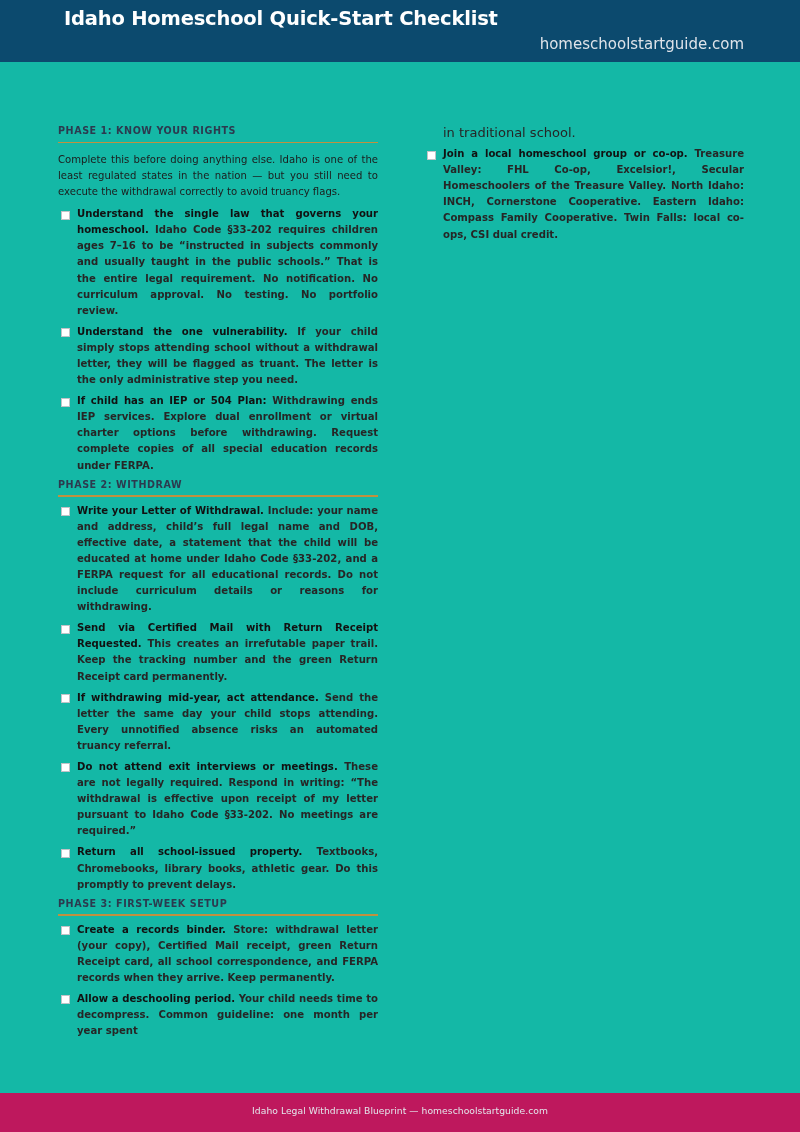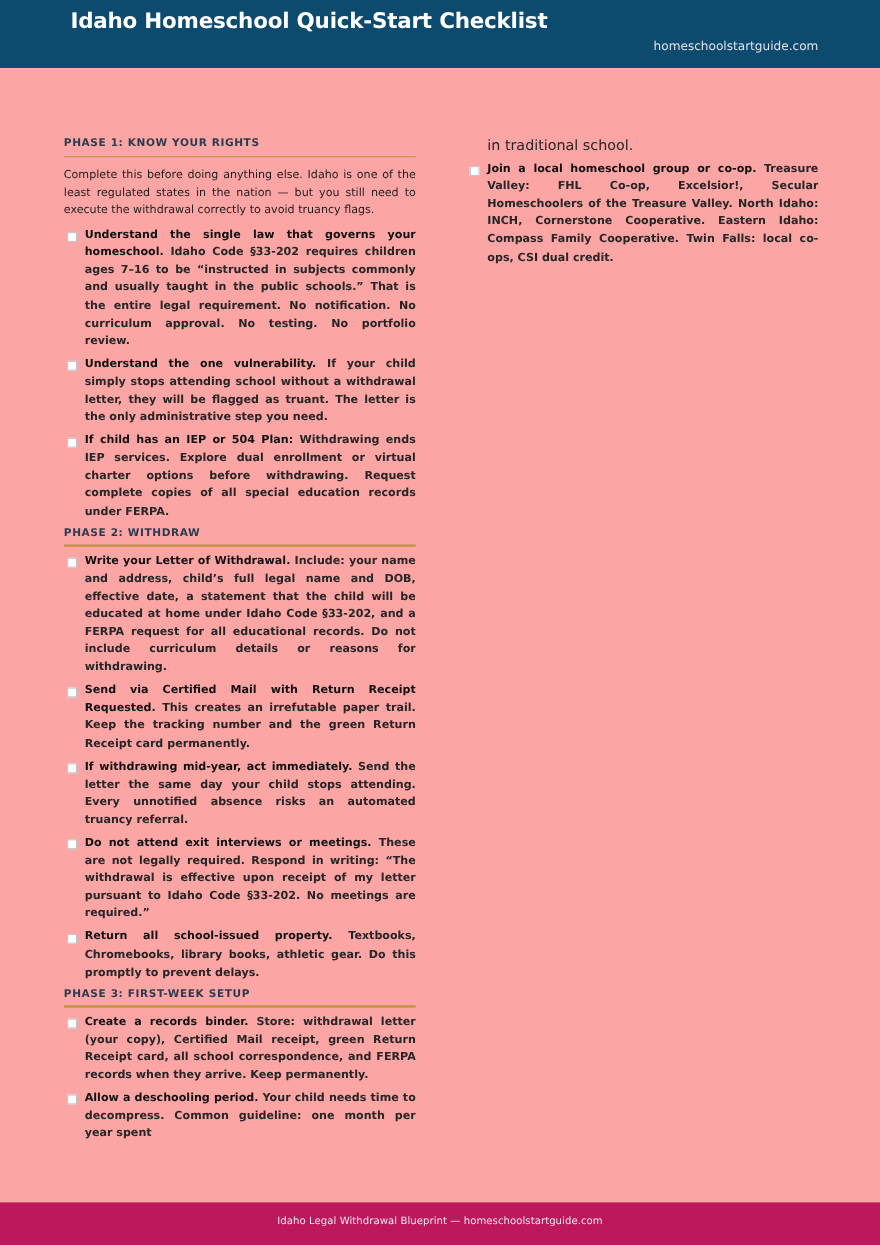--- a/index.html
+++ b/index.html
@@ -41,34 +41,34 @@
     top: 34px;
     font-size: 10.5px;
     font-weight: 400;
     color: #c0913f;
     white-space: nowrap;
   }
   .header-url {
     position: absolute;
     right: 56px;
     top: 35px;
-    font-size: 11px;
+    font-size: 15px;
     font-weight: 400;
     color: #dfe3e9;
     white-space: nowrap;
   }
 
   
   .page {
     position: absolute;
     left: 0;
     top: 62px;
     width: 800px;
     height: 1031px;
-    background: #fca5a5;
+    background: #14b8a6;
   }
   .col {
     position: absolute;
     top: 63px;
     width: 320px;
     height: 1005px;
     overflow: hidden;
   }
   .col-left  { left: 58px; }
   .col-right { left: 424px; }
@@ -187,21 +187,21 @@
         </div>
       </div>
       <div class="phase-block">
         <div class="phase">
           <div class="phase-title">PHASE 2: WITHDRAW</div>
           <div class="phase-rule"></div>
         </div>
         <div class="items">
           <div class="item"><span class="checkbox"></span><span class="lead">Write your Letter of Withdrawal.</span><span class="rest">  Include: your name and address, child’s full legal name and DOB, effective date, a statement that the child will be educated at home under Idaho Code §33-202, and a FERPA request for all educational records.  Do not include curriculum details or reasons for withdrawing.</span></div>
           <div class="item"><span class="checkbox"></span><span class="lead">Send via Certified Mail with Return Receipt Requested.</span><span class="rest">  This creates an irrefutable paper trail.  Keep the tracking number and the green Return Receipt card permanently.</span></div>
-          <div class="item"><span class="checkbox"></span><span class="lead">If withdrawing mid-year, act immediately.</span><span class="rest">  Send the letter the same day your child stops attending.   Every unnotified absence risks an automated truancy referral.</span></div>
+          <div class="item"><span class="checkbox"></span><span class="lead">If withdrawing mid-year, act attendance.</span><span class="rest">  Send the letter the same day your child stops attending.   Every unnotified absence risks an automated truancy referral.</span></div>
           <div class="item"><span class="checkbox"></span><span class="lead">Do not attend exit interviews or meetings.</span><span class="rest">  These are not legally required. Respond in writing: “The withdrawal is effective upon receipt of my letter pursuant to Idaho Code §33-202. No meetings are required.”</span></div>
           <div class="item"><span class="checkbox"></span><span class="lead">Return all school-issued property.</span><span class="rest"> Textbooks, Chromebooks, library books, athletic gear. Do this promptly to prevent delays.</span></div>
         </div>
       </div>
       <div class="phase-block">
         <div class="phase">
           <div class="phase-title">PHASE 3: FIRST-WEEK SETUP</div>
           <div class="phase-rule"></div>
         </div>
         <div class="items">

